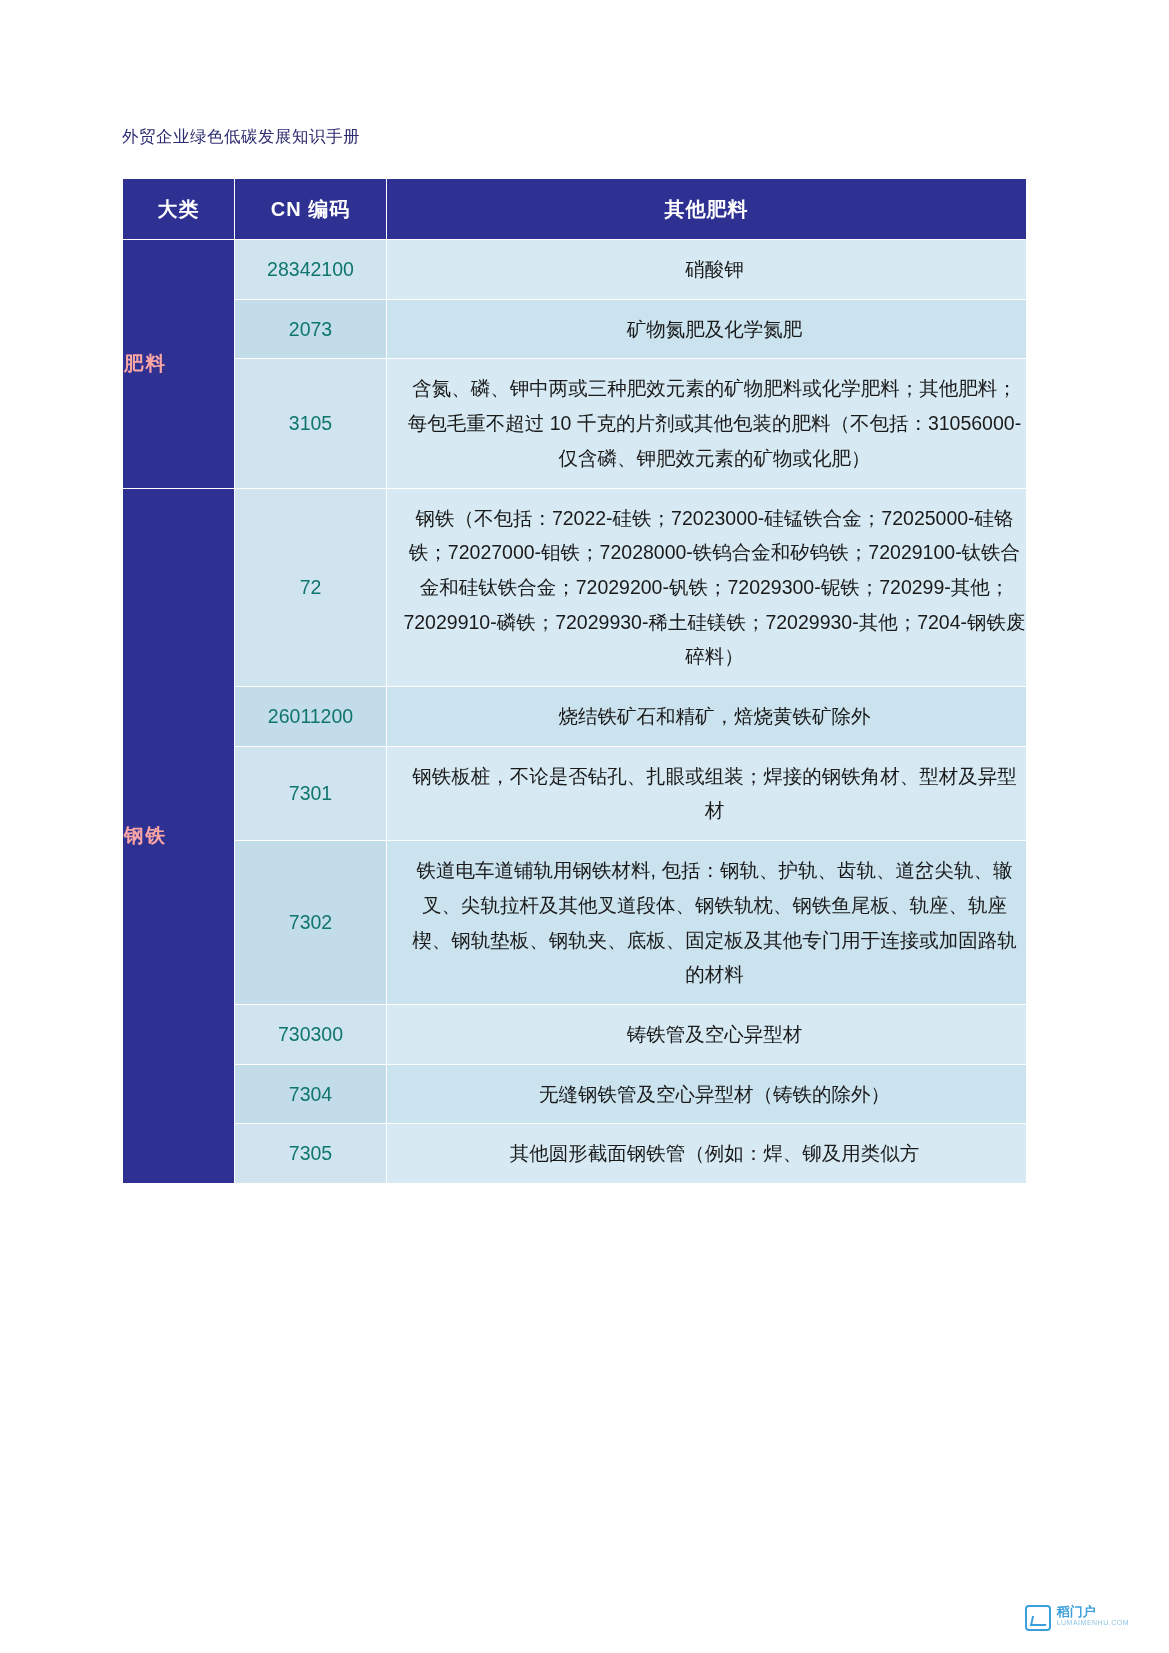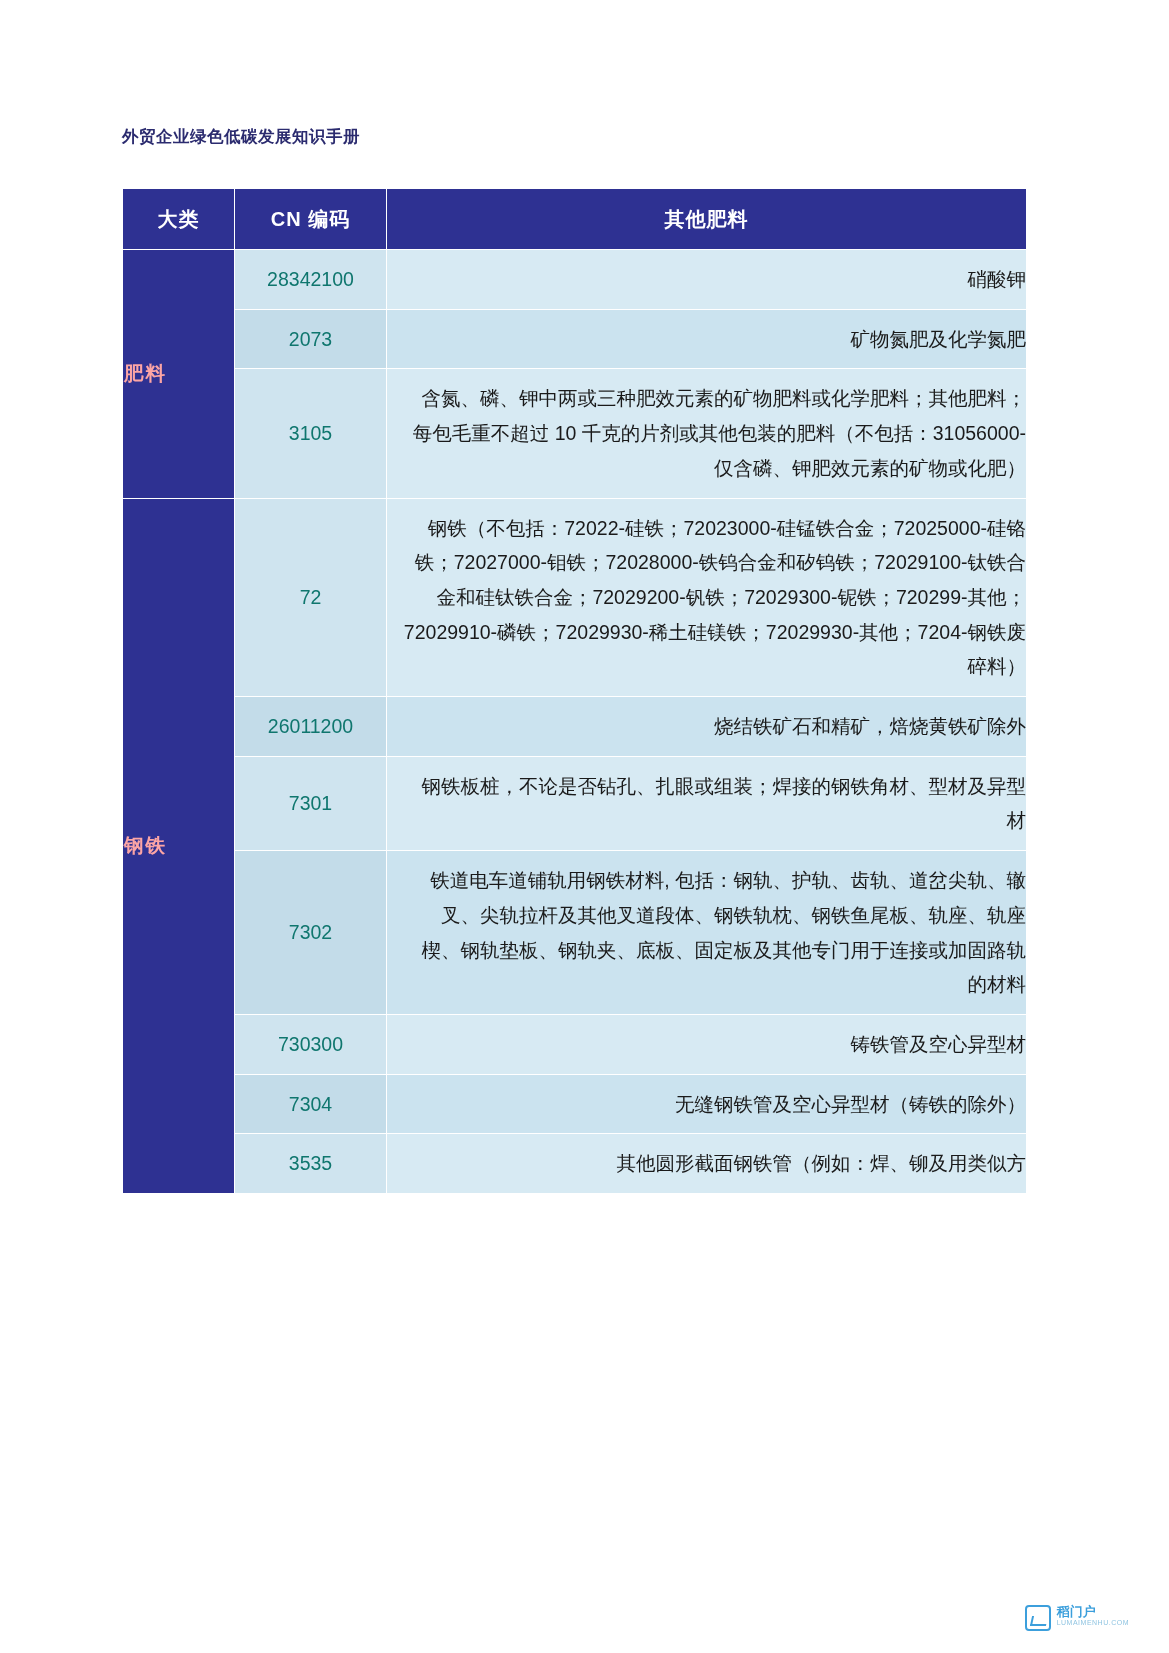--- a/index.html
+++ b/index.html
@@ -19,28 +19,28 @@
     width: 1169px;
     height: 1653px;
     box-sizing: border-box;
     padding: 0;
   }
   .running-head {
     position: absolute;
     left: 122px;
     top: 126px;
     font-size: 16.5px;
-    font-weight: bold;
+    font-weight: normal;
     color: #2b2b6f;
     letter-spacing: 0.5px;
   }
   table.codes {
     position: absolute;
     left: 122px;
-    top: 188px;
+    top: 178px;
     width: 904px;
     border-collapse: collapse;
     table-layout: fixed;
   }
   table.codes col.c1 { width: 112px; }
   table.codes col.c2 { width: 152px; }
   table.codes col.c3 { width: 640px; }
 
   table.codes th {
     background: #2e3192;
@@ -69,21 +69,21 @@
   }
   td.code {
     background: #cfe4ef;
     color: #0f766e;
     text-align: center;
     font-size: 20px;
   }
   td.desc {
     background: #d7eaf3;
     color: #1a1a1a;
-    text-align: right;
+    text-align: center;
     padding: 12px 0 12px 16px;
   }
   tr.alt td.code { background: #c3dce9; }
   tr.alt td.desc { background: #cbe3ef; }
 
   .page-number {
     position: absolute;
     left: 0;
     right: 0;
     top: 1470px;
@@ -191,21 +191,21 @@
       </tr>
       <tr>
         <td class="code">730300</td>
         <td class="desc">铸铁管及空心异型材</td>
       </tr>
       <tr class="alt">
         <td class="code">7304</td>
         <td class="desc">无缝钢铁管及空心异型材（铸铁的除外）</td>
       </tr>
       <tr>
-        <td class="code">3535</td>
+        <td class="code">7305</td>
         <td class="desc">其他圆形截面钢铁管（例如：焊、铆及用类似方</td>
       </tr>
     </tbody>
   </table>
 
 
   <div class="watermark">
     <span class="wm-icon"></span>
     <span class="wm-text">
       <span class="wm-main">稻门户</span>

